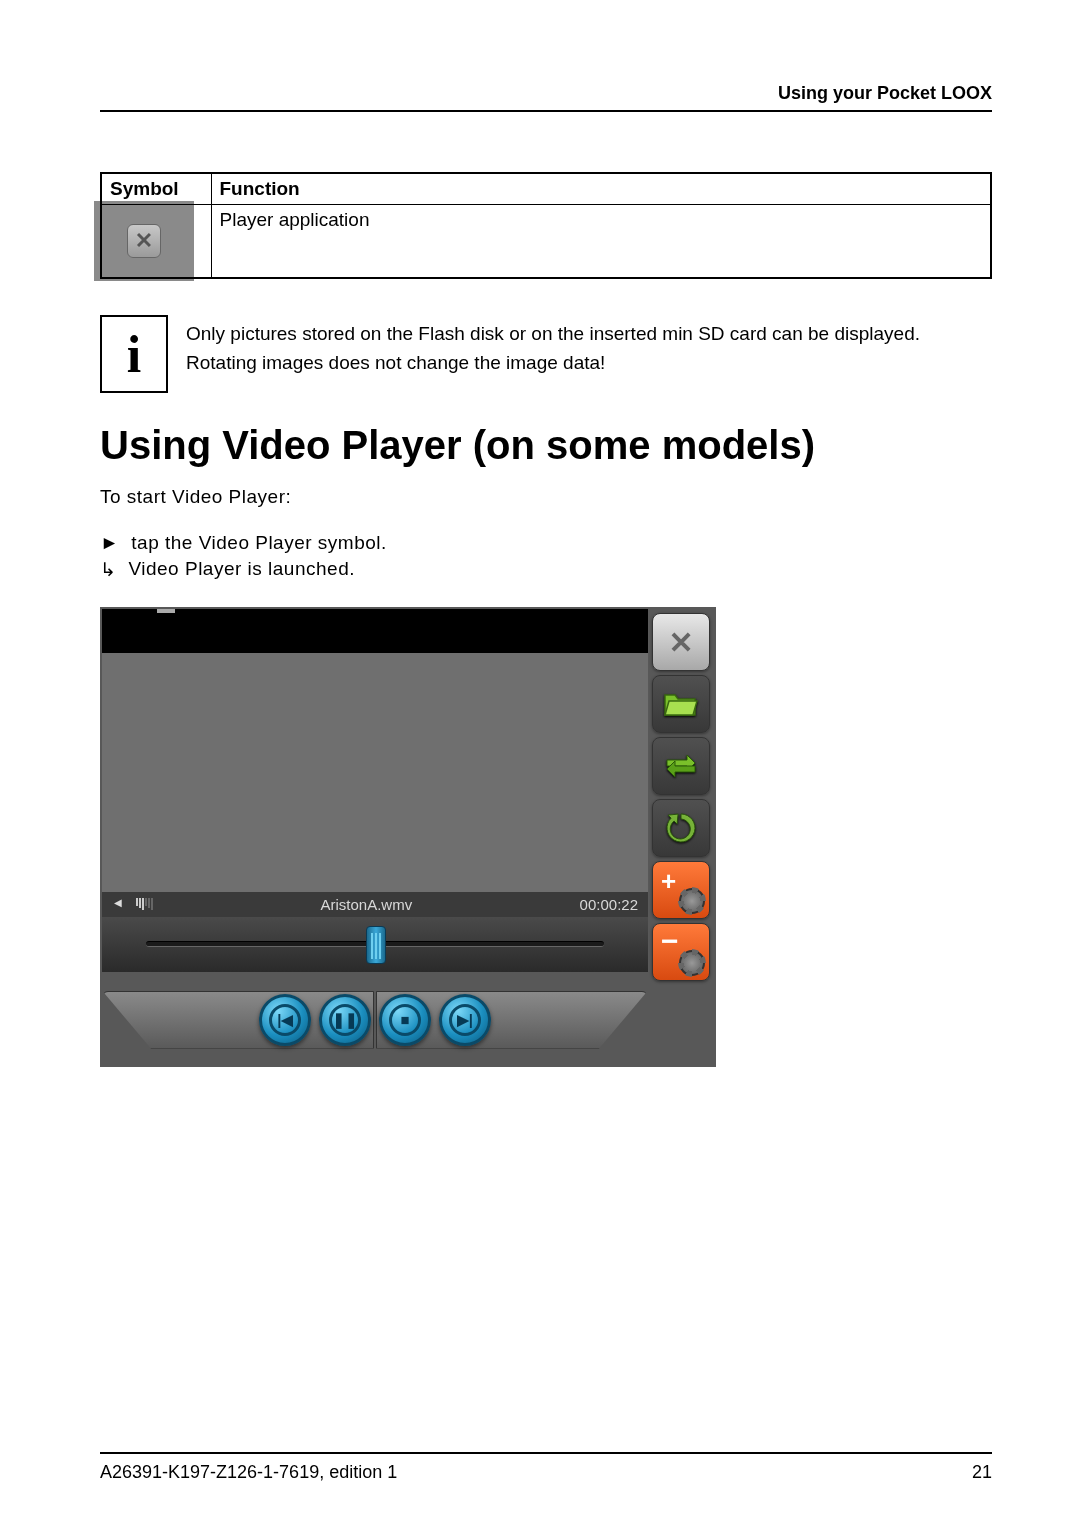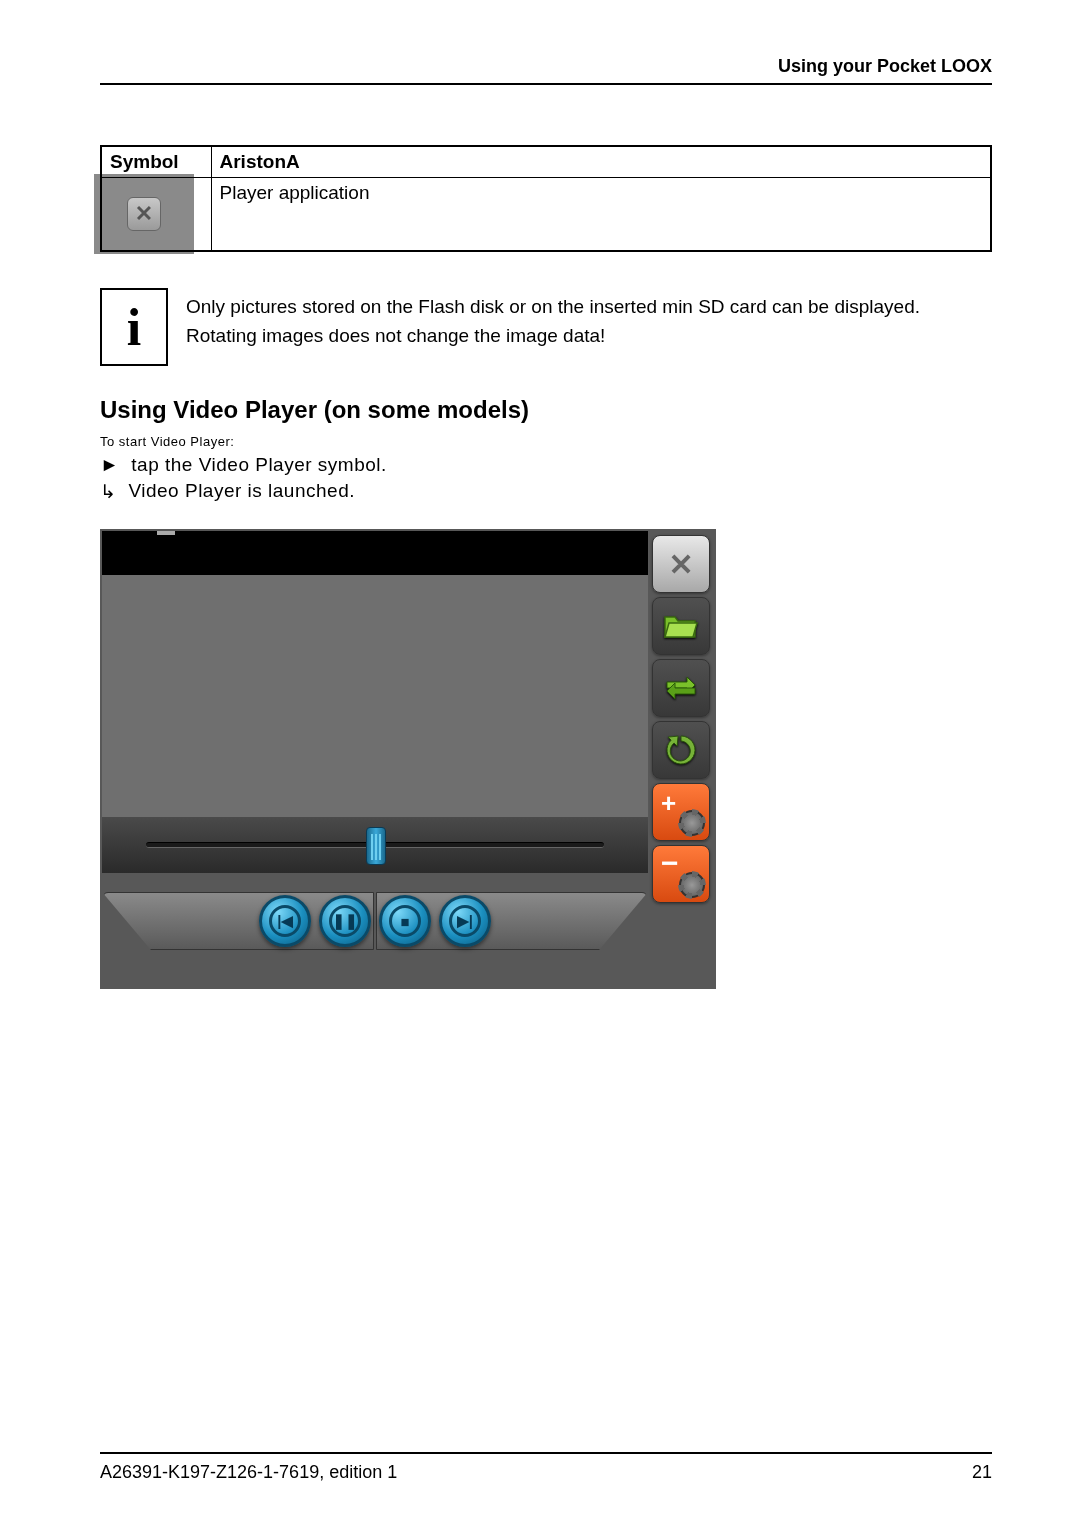--- a/index.html
+++ b/index.html
@@ -19,20 +19,21 @@
   .header-row {
     display: flex;
     justify-content: flex-end;
     border-bottom: 2px solid #000;
     padding-bottom: 6px;
     margin-bottom: 60px;
   }
   .header-title {
     font-weight: bold;
     font-size: 18px;
+    margin-top: 27px;
   }
   .sym-table {
     border: 2px solid #000;
     border-collapse: collapse;
     width: 100%;
     margin-bottom: 36px;
   }
   .sym-table th, .sym-table td {
     border: 1px solid #000;
     padding: 4px 8px;
@@ -77,25 +78,25 @@
   .info-icon-box {
     width: 68px; height: 78px;
     border: 2px solid #000;
     display:flex;align-items:center;justify-content:center;
     font-family: Georgia, 'Times New Roman', serif;
     font-size: 52px;
     font-weight: bold;
   }
   .info-text { font-size: 19px; line-height: 1.55; padding-top:4px;}
   .section-heading {
-    font-size: 24px;
-    font-weight: bold;
-    margin: 16px 0 10px 0;
-  }
-  .body-text { font-size: 13px; margin-bottom: 5px; letter-spacing:0.5px;}
+    font-size: 40px;
+    font-weight: bold;
+    margin: 16px 0 18px 0;
+  }
+  .body-text { font-size: 19px; margin-bottom: 24px; letter-spacing:0.5px;}
   .step-list { list-style: none; margin-bottom: 26px; }
   .step-list li { font-size: 19px; margin: 4px 0; display:flex; gap:12px; letter-spacing:0.5px;}
   .step-mark { font-family: Arial; }
 
   
   .player {
     width: 616px;
     height: 460px;
     background: #585858;
     position: relative;
@@ -148,21 +149,21 @@
 
 <div class="page">
   <div class="header-row">
     <span class="header-title">Using your Pocket LOOX</span>
   </div>
 
   <table class="sym-table">
     <tbody>
         <tr>
       <th class="sym-col">Symbol</th>
-      <th>AristonA</th>
+      <th>Function</th>
     </tr>
     <tr>
       <td style="padding:0">
         <div class="cell-icon">
           <div class="x-btn">✕</div>
         </div>
       </td>
       <td>Player application</td>
     </tr>
   </tbody>
@@ -188,20 +189,33 @@
       <span class="step-mark">↳</span>
       <span>Video Player is launched.</span>
     </li>
   </ul>
 
   <div class="player">
     <div class="player-main">
       <div class="video-area">
         <div class="video-top-black"></div>
       </div>
+      <div class="status-bar">
+        <span class="vol-icon"></span>
+        <span class="vol-bars">
+            <span></span>
+            <span></span>
+            <span></span>
+            <span></span>
+            <span></span>
+            <span></span>
+          </span>
+        <span class="file-name">AristonA.wmv</span>
+        <span>00:00:22</span>
+      </div>
       <div class="seek-row">
         <div class="seek-track">
             <div class="seek-thumb"></div>
           </div>
       </div>
       <div class="controls-row" style="position:relative;">
         <div class="ctrl-wing left"></div>
         <div class="ctrl-wing right"></div>
         <div class="ctrl-btns">
           <div class="ctrl-btn">

